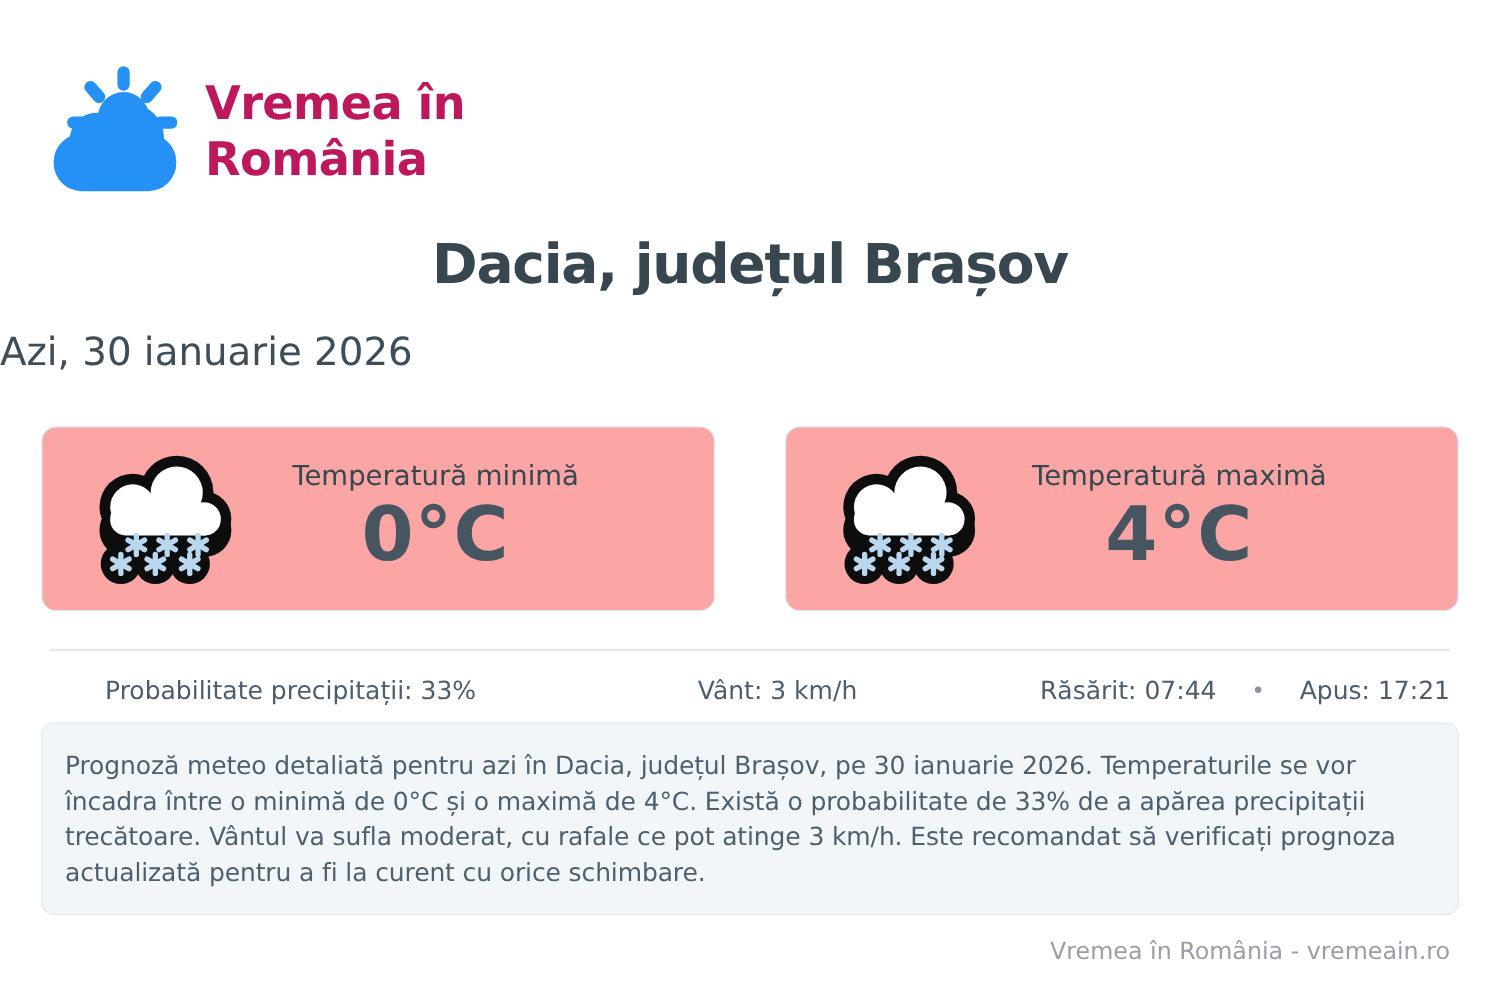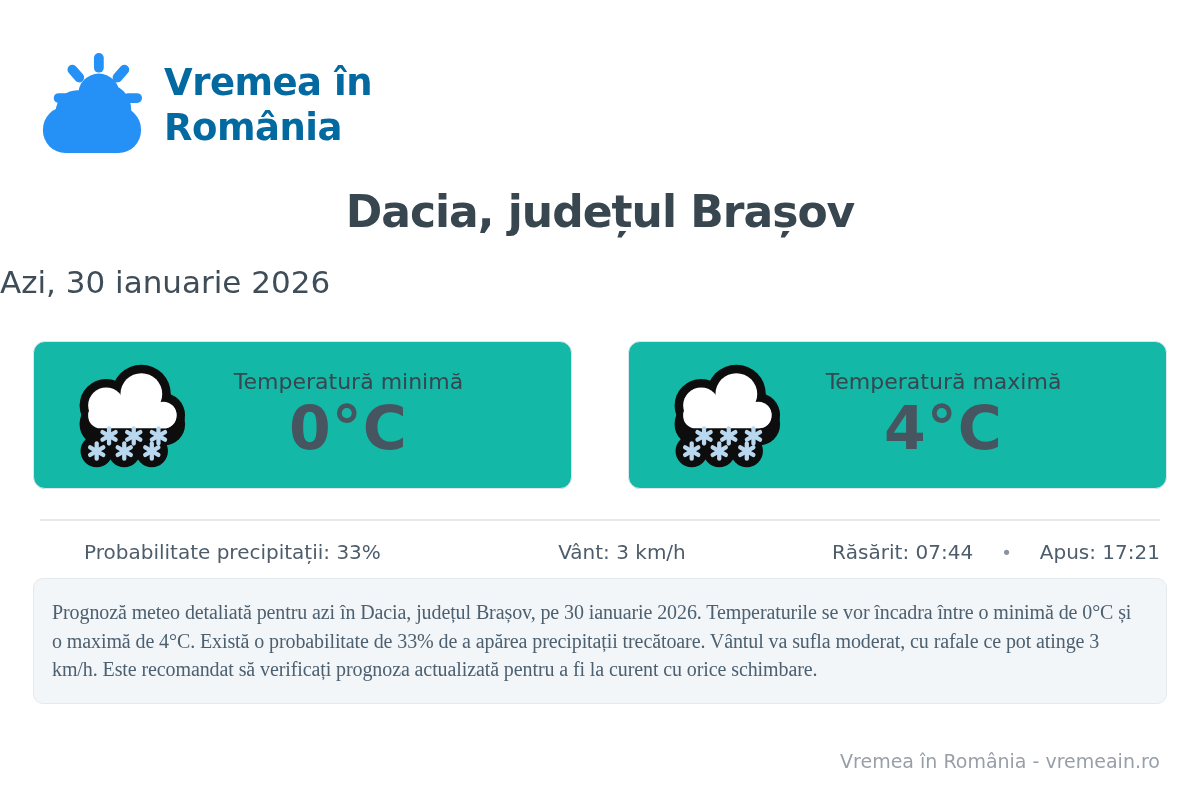--- a/index.html
+++ b/index.html
@@ -15,21 +15,21 @@
   
   .logo {
     position: absolute; left: 40px; top: 48px;
     display: flex; align-items: flex-start; gap: 22px;
     cursor: pointer;
   }
   .logo-icon { width: 102px; height: 108px; display: block; }
   .logo-text {
     margin-top: 12px;
     font-size: 37px; font-weight: bold; line-height: 45px;
-    color: #0369a1; letter-spacing: -0.5px;
+    color: #be185d; letter-spacing: -0.5px;
   }
 
   
   .page-title {
     position: absolute; top: 186px; left: 0; width: 1200px;
     text-align: center;
     font-size: 44px; font-weight: bold; color: #37464f;
     letter-spacing: -1px;
   }
   .page-subtitle {
@@ -38,21 +38,21 @@
     font-size: 31px; font-weight: normal; color: #3e4d58;
   }
 
   
   .cards {
     position: absolute; top: 341px; left: 33px; right: 33px;
     display: flex; gap: 56px;
   }
   .card {
     flex: 1; height: 148px;
-    background: #14b8a6;
+    background: #fca5a5;
     border: 1px solid #dce5f0;
     border-radius: 12px;
     display: flex; align-items: center;
     padding-left: 38px;
   }
   .card-icon { width: 114px; height: 110px; flex: 0 0 auto; }
   .card-body {
     flex: 1; display: flex; flex-direction: column; align-items: center;
     margin-right: 60px;
   }
@@ -80,21 +80,20 @@
   .desc-box {
     position: absolute; top: 578px; left: 33px; right: 33px;
     background: #f3f6f9;
     border: 1px solid #e4e9ee;
     border-radius: 10px;
     padding: 19px 22px 19px 18px;
   }
   .desc-text {
     font-size: 20px; line-height: 28.5px; color: #4c6070;
     letter-spacing: -0.1px;
-    font-family: Liberation Serif, serif;
   }
 
   
   .footer {
     position: absolute; right: 40px; top: 750px;
     font-size: 19px; color: #989fa8;
     cursor: pointer;
     margin-left: 39px;
   }
 </style>

